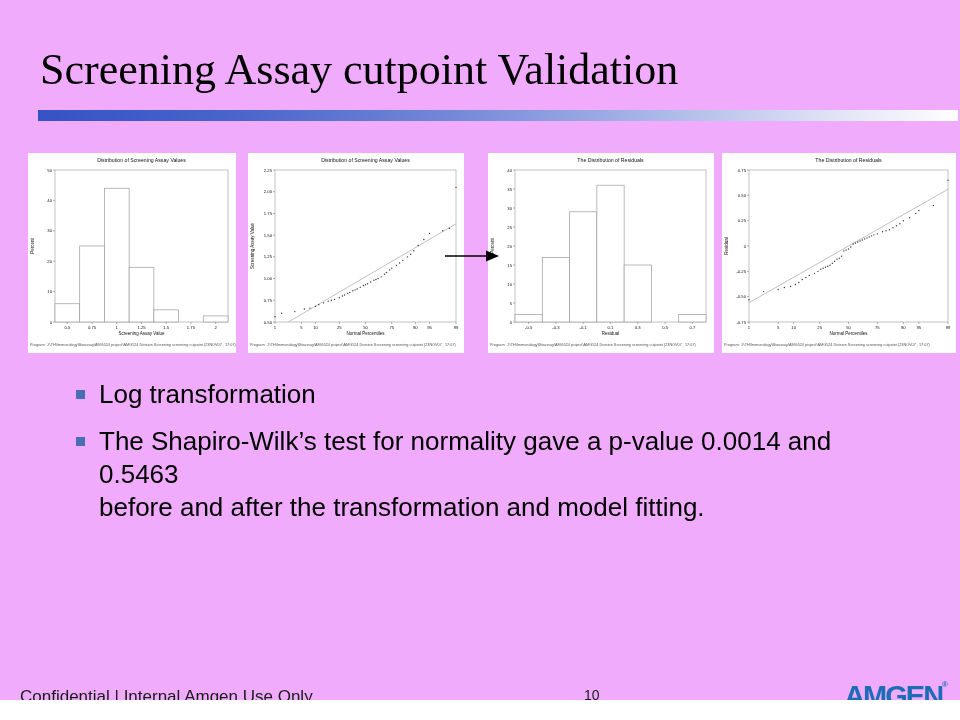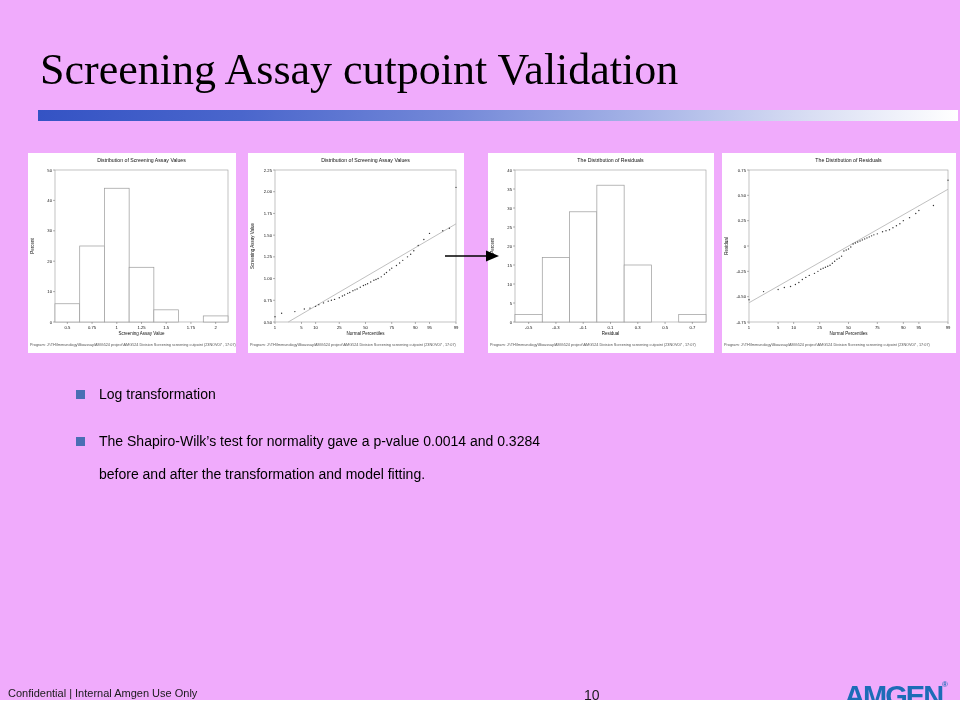--- a/index.html
+++ b/index.html
@@ -7,23 +7,23 @@
          font-family:"Liberation Sans",sans-serif;color:#000;}
   .title{position:absolute;left:40px;top:44px;font-family:"Liberation Serif",serif;
          font-size:44px;font-weight:400;color:#000;white-space:nowrap;}
   .rule{position:absolute;left:38px;top:110px;width:920px;height:11px;
         background:linear-gradient(to right,#3453c4 0%,#4a66cc 22%,#7388d8 45%,#a4b2e6 65%,#d9def3 84%,#ffffff 100%);}
   .chart{position:absolute;top:153px;background:#fff;}
   .c1{left:28px;} .c2{left:248px;} .c3{left:488px;} .c4{left:722px;}
   .arrow{position:absolute;left:444px;top:248px;}
   .bullets{position:absolute;left:76px;top:378px;width:830px;list-style:none;margin:0;padding:0;}
   .bullets li{position:relative;padding-left:23px;margin:0 0 14px 0;
-              font-size:14px;line-height:33px;white-space:pre-line;color:#000;}
+              font-size:26px;line-height:33px;white-space:pre-line;color:#000;}
   .bullet-marker{position:absolute;left:0;top:12px;width:9px;height:9px;background:#4a6eb4;}
-  .footer-left{position:absolute;left:8px;top:687px;font-size:11px;color:#1a1a1a;}
+  .footer-left{position:absolute;left:20px;top:687px;font-size:17px;color:#1a1a1a;}
   .page-num{position:absolute;left:584px;top:687px;font-size:14px;color:#1a1a1a;}
   .logo{position:absolute;right:12px;top:680px;font-size:29px;font-weight:700;
         color:#1c6cb7;letter-spacing:-2px;white-space:nowrap;text-align:center;}
   .logo sup{font-size:8px;letter-spacing:0;vertical-align:top;}
   svg text{font-family:"Liberation Sans",sans-serif;}
 </style>
 </head>
 <body>
 
 <div class="slide">
@@ -291,21 +291,21 @@
       <circle cx="226" cy="27.133333333333354" r="0.7" fill="#333"></circle>
     </svg>
 
   <svg class="arrow" width="56" height="16" viewBox="0 0 56 16">
     <line x1="1" y1="8" x2="43" y2="8" stroke="#000" stroke-width="1.6"></line>
     <polygon points="42,2.5 42,13.5 55,8" fill="#000"></polygon>
   </svg>
 
   <ul class="bullets">
     <li><span class="bullet-marker" style="background: rgb(74, 110, 180);"></span><span>Log transformation</span></li>
-    <li><span class="bullet-marker" style="background: rgb(74, 110, 180);"></span><span>The Shapiro-Wilk’s test for normality gave a p-value 0.0014 and 0.3284
+    <li><span class="bullet-marker" style="background: rgb(74, 110, 180);"></span><span>The Shapiro-Wilk’s test for normality gave a p-value 0.0014 and 0.5463
 before and after the transformation and model fitting.</span></li>
   </ul>
 
   <div class="footer-left">Confidential  |  Internal Amgen Use Only</div>
   <div class="page-num">10</div>
   <div class="logo"><span>AMGEN</span><sup>®</sup></div>
 
 </div>
 
 </body></html>

